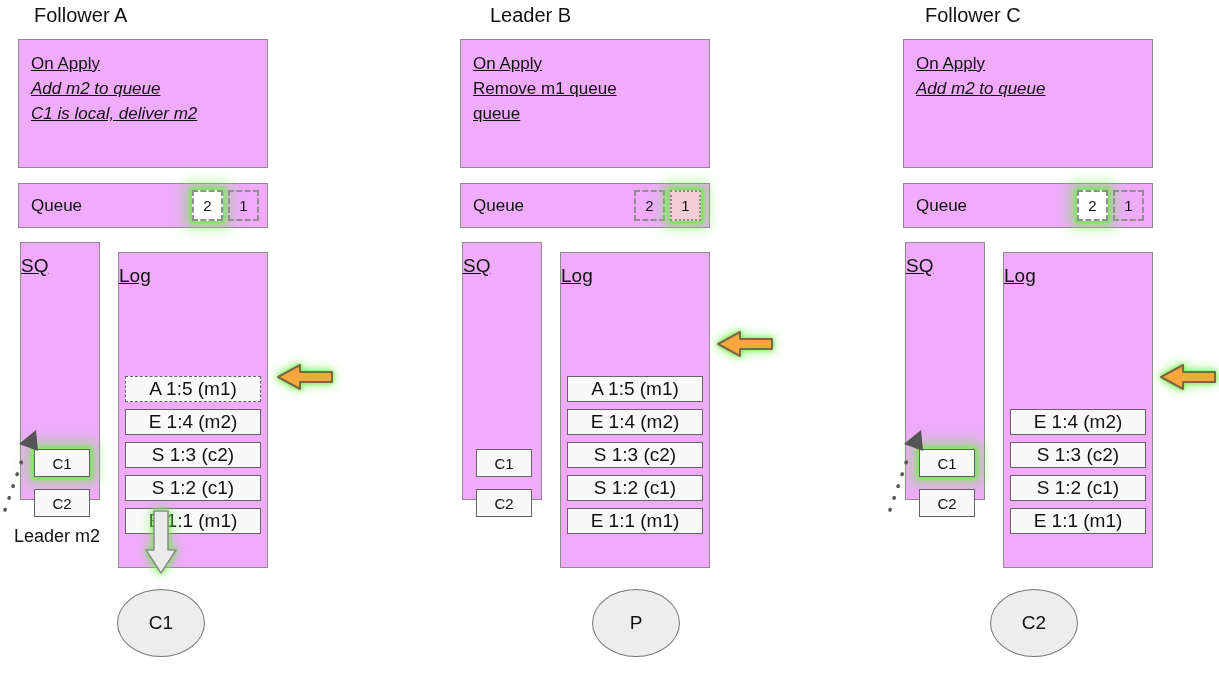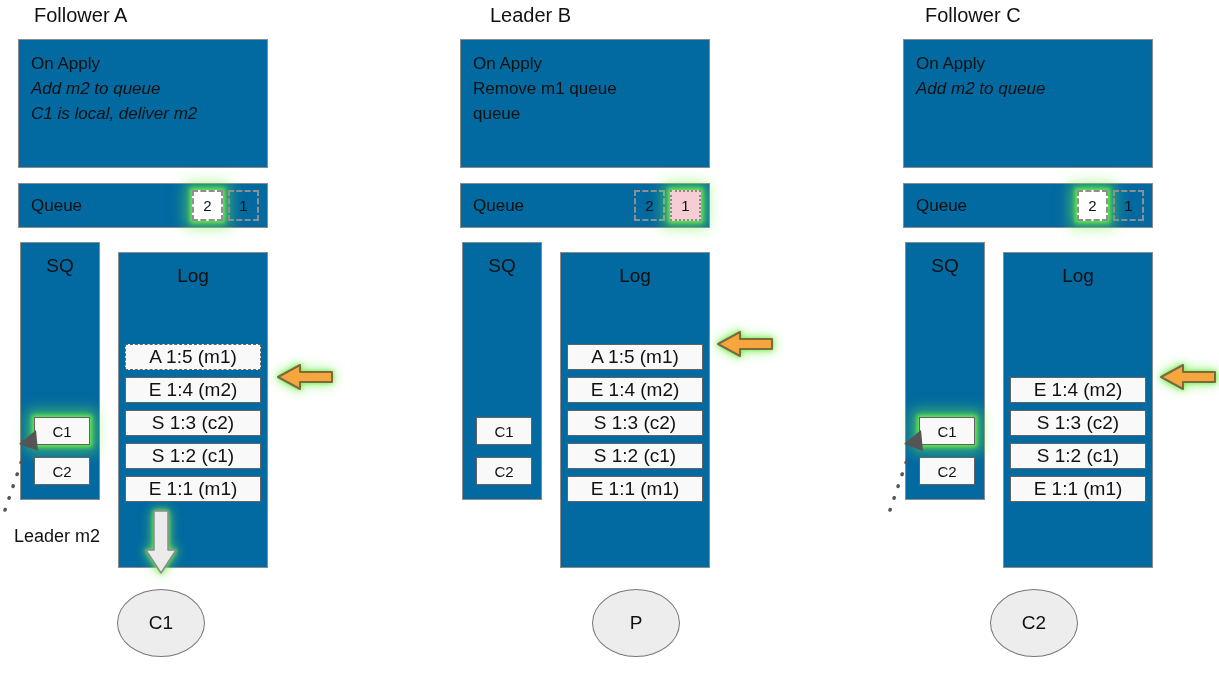--- a/index.html
+++ b/index.html
@@ -9,44 +9,44 @@
   }
   .column{position:absolute;top:0;width:330px;height:673px;}
   .col-a{left:18px}
   .col-b{left:460px}
   .col-c{left:903px}
 
   .node-title{position:absolute;top:4px;left:16px;font-size:20px;font-weight:normal;white-space:nowrap;}
   .col-b .node-title{left:30px}
   .col-c .node-title{left:22px}
 
-  .box{position:absolute;background:#0369a1;border:1.5px solid #8c8c8c;box-sizing:border-box;}
+  .box{position:absolute;background:#f0abfc;border:1.5px solid #8c8c8c;box-sizing:border-box;text-decoration:underline;}
   .on-apply{left:0;top:39px;width:250px;height:129px;padding:11px 12px;font-size:17px;line-height:25px;}
   .on-apply .line{white-space:nowrap;}
   .italic{font-style:italic;}
 
   .queue{left:0;top:183px;width:250px;height:45px;}
   .queue-label{position:absolute;left:12px;top:50%;transform:translateY(-50%);font-size:17px;}
   .queue-item{
     position:absolute;top:6px;width:31px;height:31px;box-sizing:border-box;
     display:flex;align-items:center;justify-content:center;font-size:15px;
     border:2px dashed #8f8f8f;background:transparent;
   }
   .qi-pos1{right:44px}
   .qi-pos2{right:8px}
   .qi-white{background:#ffffff;}
   .qi-pink{background:#f5cdd2;border:2px dotted #7d917d;}
   .glow{box-shadow:0 0 4px 2px rgba(110,240,70,.9),0 0 13px 7px rgba(110,240,70,.55);}
 
   .sq{left:2px;top:242px;width:80px;height:258px;}
   .log{left:100px;top:252px;width:150px;height:316px;}
-  .box-label{text-align:center;margin-top:12px;font-size:19px;}
+  .box-label{margin-top:12px;font-size:19px;}
   .inner-box{
     position:absolute;background:#f9f9f9;border:1.5px solid #636363;box-sizing:border-box;
-    display:flex;align-items:center;justify-content:center;
+    display:flex;align-items:center;justify-content:center;margin-top:32px;
   }
   .sq-item{left:13px;width:56px;height:28px;font-size:15px;}
   .sq-c1{top:174px}
   .sq-c2{top:214px}
   .log-entry{left:6px;right:6px;height:26px;font-size:19px;}
   .log-entry.dashed{border:1.5px dashed #636363;}
 
   .side-arrow{position:absolute;filter:drop-shadow(0 0 2px rgba(110,240,70,.95)) drop-shadow(0 0 6px rgba(110,240,70,.8));}
   .col-a .side-arrow{left:258px;top:362px;}
   .col-b .side-arrow{left:256px;top:329px;}

